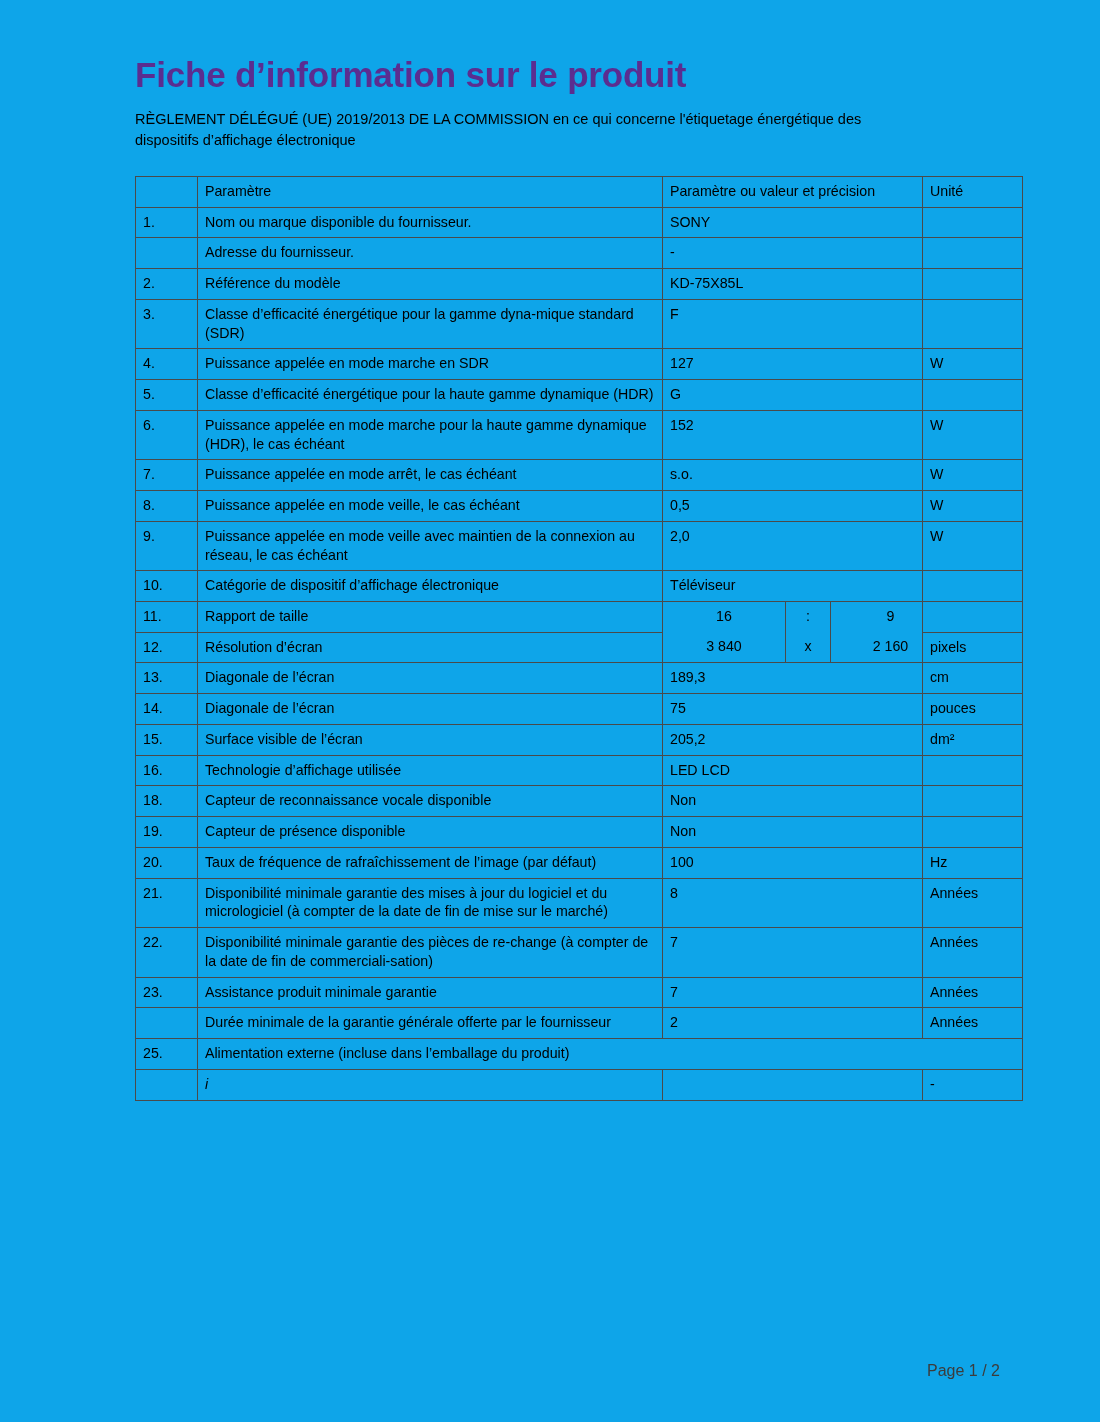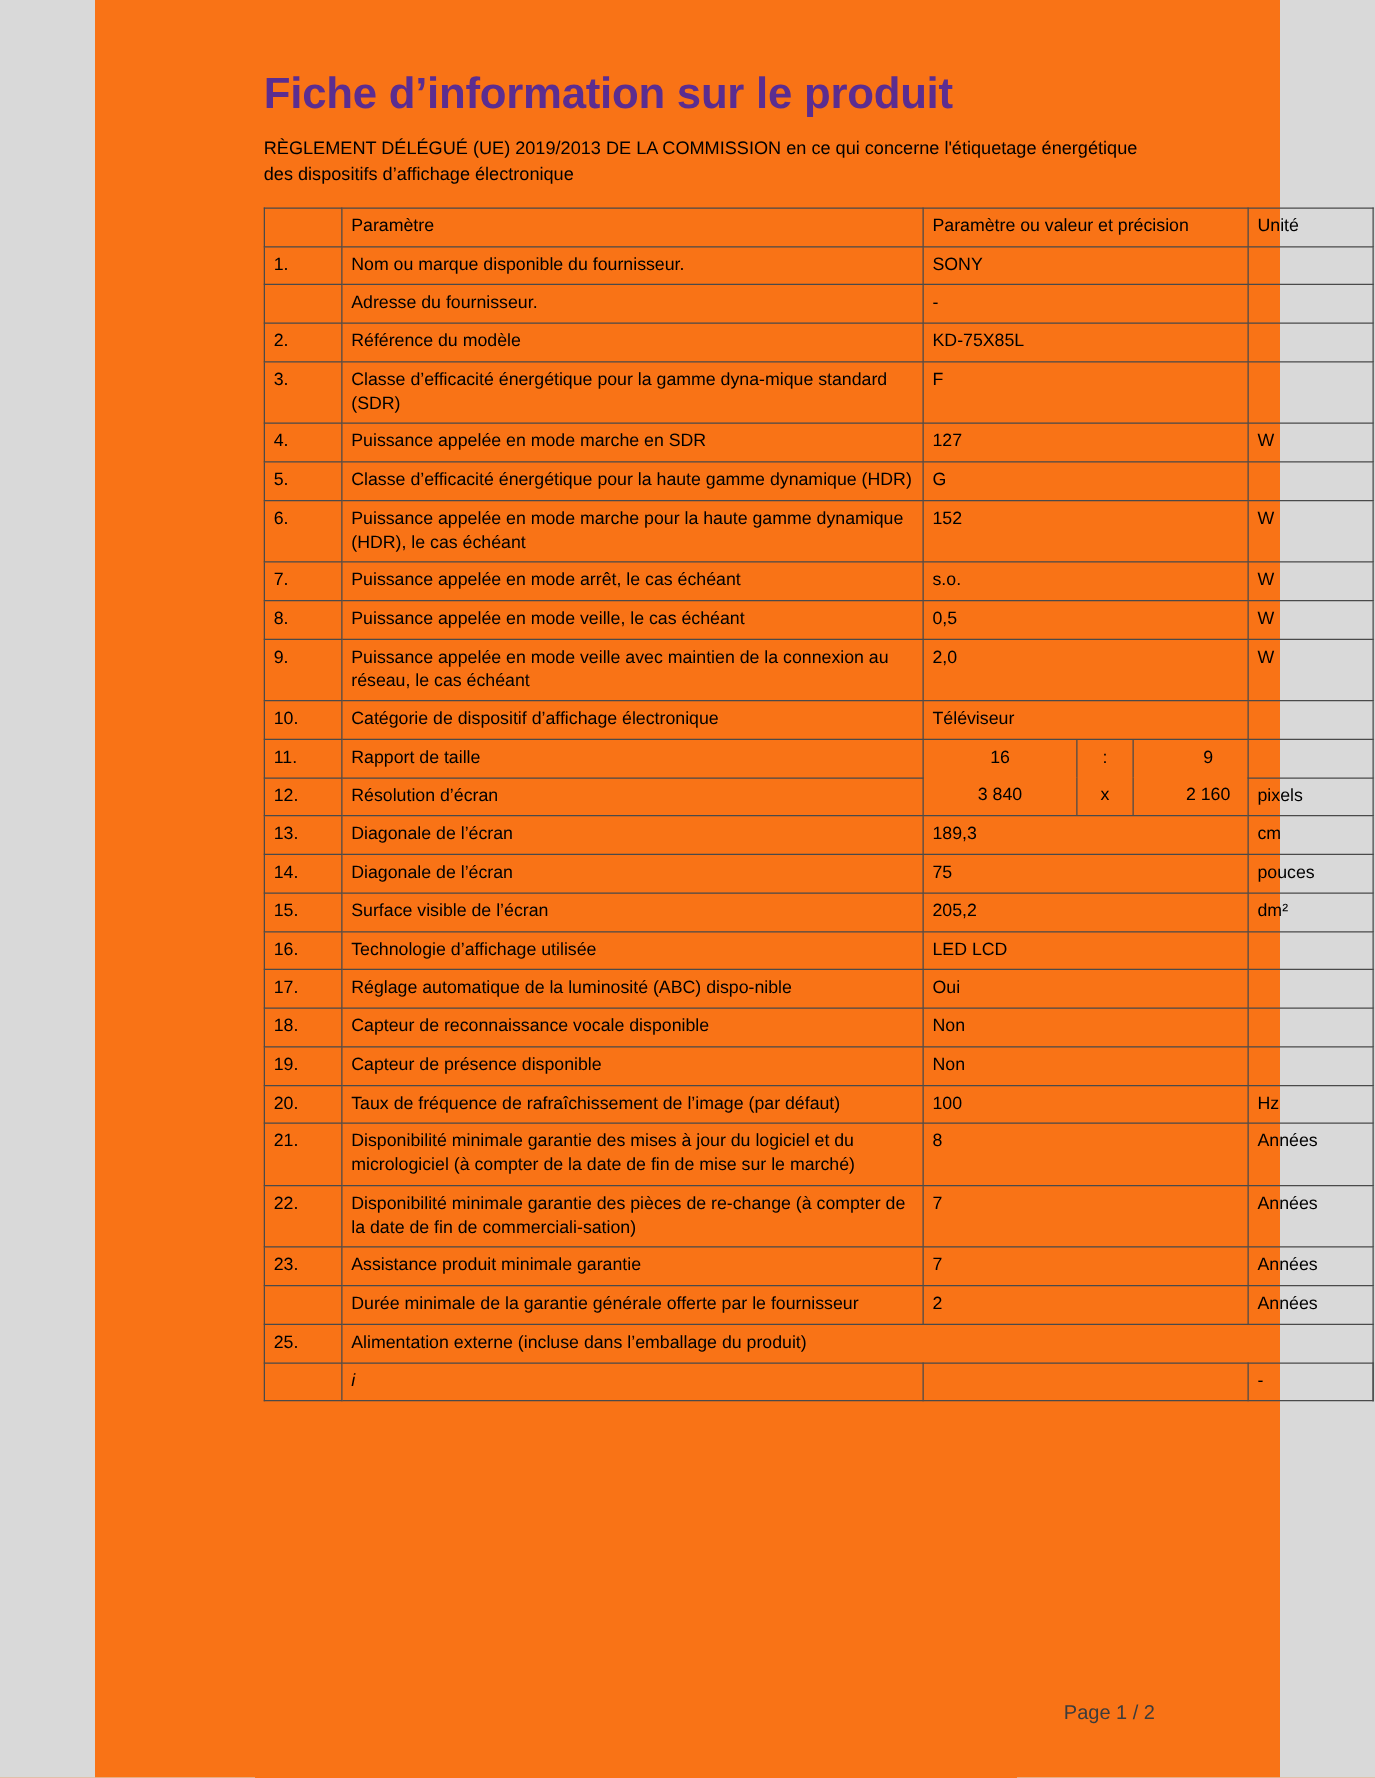--- a/index.html
+++ b/index.html
@@ -4,41 +4,41 @@
 <style>
   html, body {
     margin: 0;
     padding: 0;
     background: #d9d9d9;
   }
   body {
     font-family: "Liberation Sans", sans-serif;
   }
   .page {
-    width: 948px;
+    width: 1100px;
     height: 1422px;
-    background: #f97316;
+    background: #0ea5e9;
     margin: 0 auto;
     position: relative;
     box-sizing: border-box;
     padding: 48px 100px 40px 135px;
   }
   .doc-title {
     color: #5b2d90;
     font-size: 35px;
     font-weight: bold;
     letter-spacing: -0.2px;
     margin: 8px 0 14px 0;
     line-height: 1.1;
   }
   .doc-subtitle {
     font-size: 14.5px;
     line-height: 1.5;
     color: #000;
-    margin-bottom: 14px;
+    margin-bottom: 24px;
     max-width: 770px;
   }
   table.spec {
     border-collapse: collapse;
     width: 830px;
     table-layout: fixed;
     font-size: 14.2px;
     color: #000;
   }
   table.spec td, table.spec th {
@@ -255,26 +255,20 @@
         <td class="c-unit">dm²</td>
       </tr>
 
       <tr>
         <td class="c-num">16.</td>
         <td class="c-param">Technologie d’affichage utilisée</td>
         <td class="c-val right">LED LCD</td>
         <td class="c-unit"></td>
       </tr>
 
-      <tr>
-        <td class="c-num">17.</td>
-        <td class="c-param">Réglage automatique de la luminosité (ABC) dispo-nible</td>
-        <td class="c-val right">Oui</td>
-        <td class="c-unit"></td>
-      </tr>
 
       <tr>
         <td class="c-num">18.</td>
         <td class="c-param">Capteur de reconnaissance vocale disponible</td>
         <td class="c-val right">Non</td>
         <td class="c-unit"></td>
       </tr>
 
       <tr>
         <td class="c-num">19.</td>

